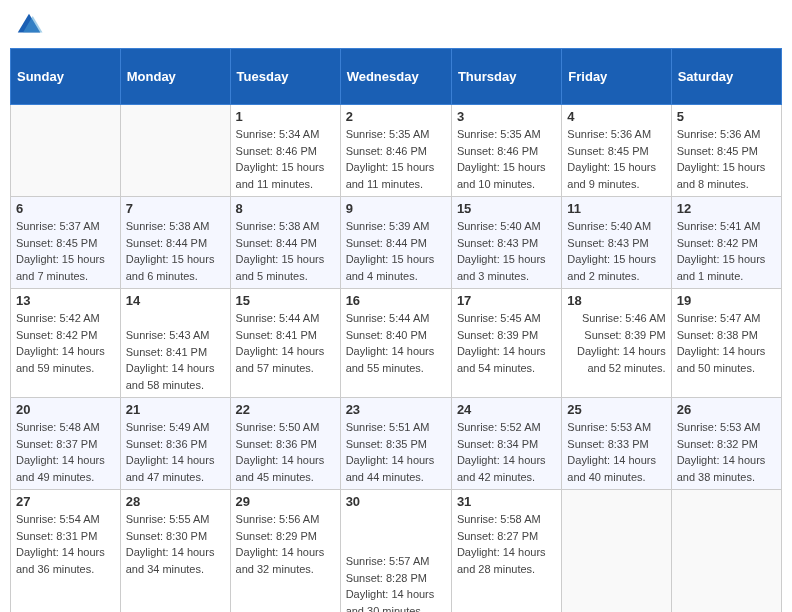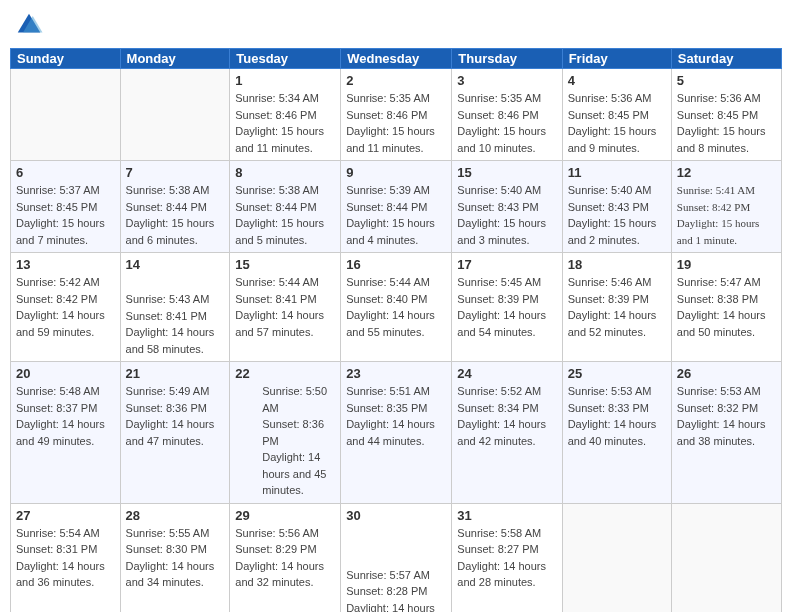--- a/index.html
+++ b/index.html
@@ -40,21 +40,21 @@
     }
     .calendar {
       width: 100%;
       border-collapse: collapse;
       border: 1px solid #ccc;
     }
     .calendar th {
       background-color: #1a5fb4;
       color: #fff;
       text-align: left;
-      padding: 2px 6px;
+      padding: 20px 6px;
       font-size: 13px;
       border: 1px solid #3a7fd4;
     }
     .calendar td {
       vertical-align: top;
       border: 1px solid #ccc;
       padding: 4px 5px;
       width: 113px;
       min-height: 80px;
       font-size: 11px;
@@ -187,21 +187,21 @@
 Daylight: 15 hours and 3 minutes.</div>
         </td>
         <td>
           <span class="day-num">11</span>
           <div class="day-info" style="white-space: pre-line;">Sunrise: 5:40 AM
 Sunset: 8:43 PM
 Daylight: 15 hours and 2 minutes.</div>
         </td>
         <td>
           <span class="day-num">12</span>
-          <div class="day-info" style="white-space: pre-line; font-family: Liberation Serif, serif;">Sunrise: 5:41 AM
+          <div class="day-info" style="white-space: pre-line;">Sunrise: 5:41 AM
 Sunset: 8:42 PM
 Daylight: 15 hours and 1 minute.</div>
         </td>
       </tr>
       <tr>
         <td>
           <span class="day-num">13</span>
           <div class="day-info" style="white-space: pre-line;">Sunrise: 5:42 AM
 Sunset: 8:42 PM
 Daylight: 14 hours and 59 minutes.</div>
@@ -225,21 +225,21 @@
 Daylight: 14 hours and 55 minutes.</div>
         </td>
         <td>
           <span class="day-num">17</span>
           <div class="day-info" style="white-space: pre-line;">Sunrise: 5:45 AM
 Sunset: 8:39 PM
 Daylight: 14 hours and 54 minutes.</div>
         </td>
         <td>
           <span class="day-num">18</span>
-          <div class="day-info" style="white-space: pre-line;">Sunrise: 5:46 AM
+          <div class="day-info" style="white-space: pre-line; text-align: right;">Sunrise: 5:46 AM
 Sunset: 8:39 PM
 Daylight: 14 hours and 52 minutes.</div>
         </td>
         <td>
           <span class="day-num">19</span>
           <div class="day-info" style="white-space: pre-line;">Sunrise: 5:47 AM
 Sunset: 8:38 PM
 Daylight: 14 hours and 50 minutes.</div>
         </td>
       </tr>
@@ -251,21 +251,21 @@
 Daylight: 14 hours and 49 minutes.</div>
         </td>
         <td>
           <span class="day-num">21</span>
           <div class="day-info" style="white-space: pre-line;">Sunrise: 5:49 AM
 Sunset: 8:36 PM
 Daylight: 14 hours and 47 minutes.</div>
         </td>
         <td>
           <span class="day-num">22</span>
-          <div class="day-info" style="white-space: pre-line; margin-left: 27px;">Sunrise: 5:50 AM
+          <div class="day-info" style="white-space: pre-line;">Sunrise: 5:50 AM
 Sunset: 8:36 PM
 Daylight: 14 hours and 45 minutes.</div>
         </td>
         <td>
           <span class="day-num">23</span>
           <div class="day-info" style="white-space: pre-line;">Sunrise: 5:51 AM
 Sunset: 8:35 PM
 Daylight: 14 hours and 44 minutes.</div>
         </td>
         <td>

